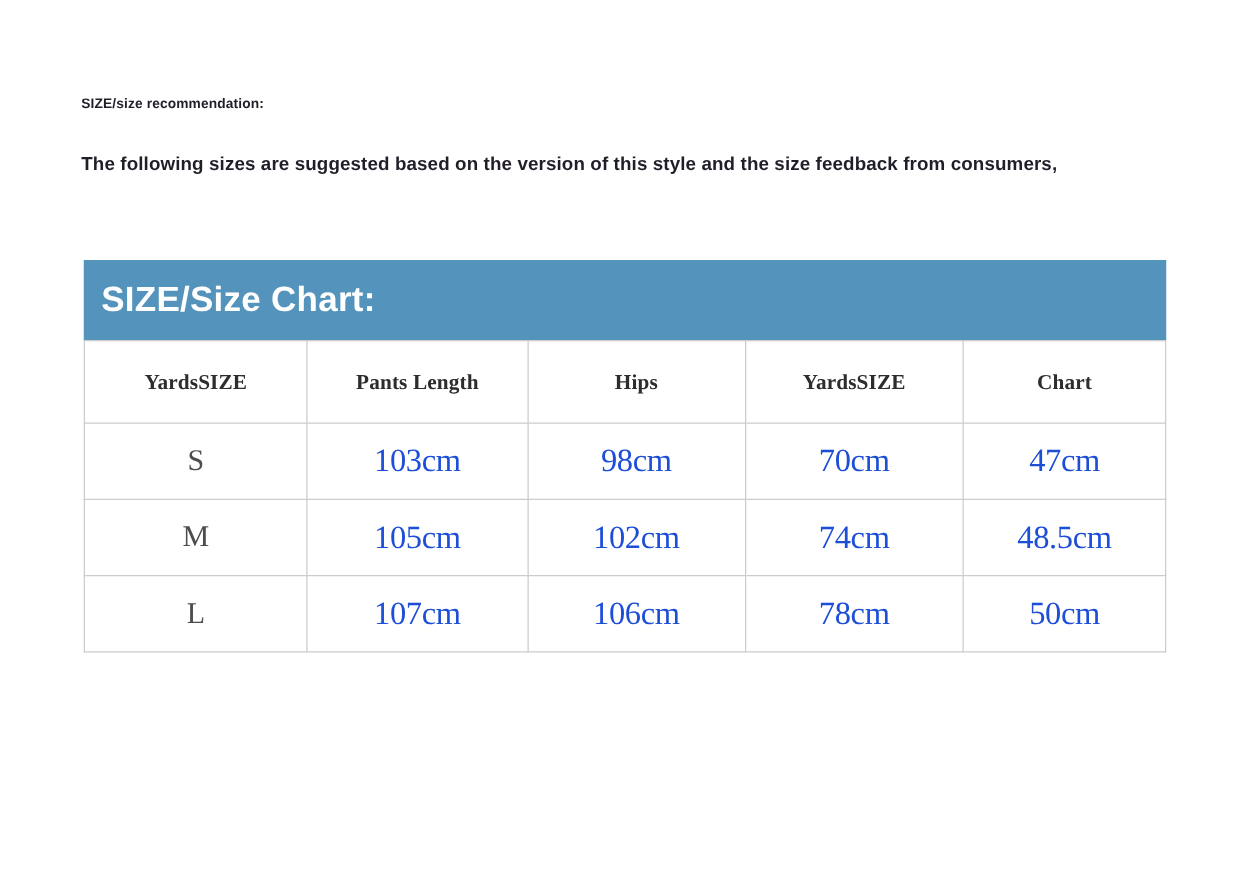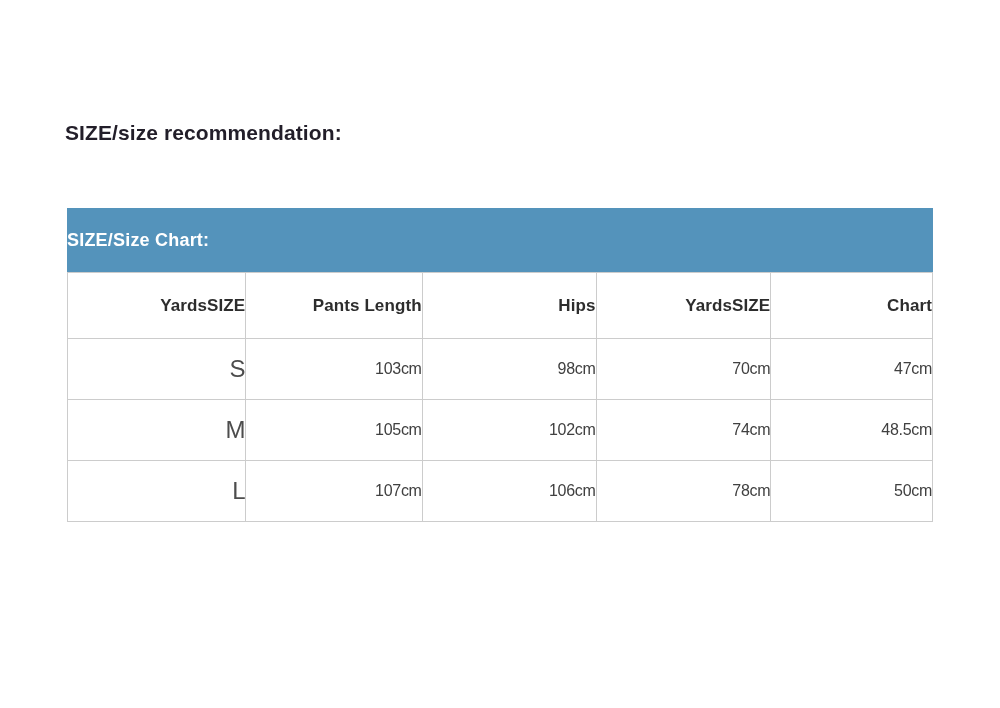--- a/index.html
+++ b/index.html
@@ -9,25 +9,24 @@
     background: #ffffff;
     font-family: "Liberation Sans", sans-serif;
     overflow: hidden;
   }
   .page { position: relative; width: 1000px; height: 708px; background: #ffffff; }
 
   .section-title {
     position: absolute;
     left: 65px;
     top: 77px;
-    font-size: 21px;
+    font-size: 11px;
     font-weight: bold;
     color: #221e29;
     letter-spacing: 0.1px;
-    margin-top: 44px;
   }
 
   .description {
     position: absolute;
     left: 65px;
     top: 122px;
     width: 885px;
     font-size: 15px;
     font-weight: bold;
     color: #221e29;
@@ -38,70 +37,73 @@
   .chart-bar {
     position: absolute;
     left: 67px;
     top: 208px;
     width: 866px;
     height: 64px;
     background: #5493bb;
   }
   .chart-bar-label {
     display: block;
+    padding-left: 14px;
     line-height: 64px;
-    font-size: 18px;
+    font-size: 28px;
     font-weight: bold;
     color: #ffffff;
     letter-spacing: 0.2px;
   }
 
   table.size-table {
     position: absolute;
     left: 67px;
     top: 272px;
     width: 866px;
     border-collapse: collapse;
     table-layout: fixed;
     background: #ffffff;
   }
   .size-table th,
   .size-table td {
     border: 1px solid #cccccc;
-    text-align: right;
+    text-align: center;
     vertical-align: middle;
     background: #ffffff;
+    font-family: Liberation Serif, serif;
   }
   .size-table th {
     height: 66px;
     font-size: 17px;
     font-weight: bold;
     color: #2d2d2d;
     letter-spacing: 0.1px;
   }
   .size-table td {
     height: 61px;
-    font-size: 16px;
+    font-size: 26px;
     font-weight: normal;
-    color: #404040;
+    color: #1d4ed8;
     letter-spacing: -0.3px;
   }
   .size-table td.size-cell {
     font-size: 24px;
     color: #4d4d4d;
   }
 </style>
 </head>
 <body>
 
 <div class="page">
 
   <h3 class="section-title">SIZE/size recommendation:</h3>
 
   <div class="description">
+    <div>The following sizes are suggested based on the version of this style and the size feedback from consumers,</div>
   </div>
 
   <div class="chart-bar">
     <span class="chart-bar-label">SIZE/Size Chart:</span>
   </div>
 
   <table class="size-table">
     <colgroup>
       <col style="width:20.6%">
       <col style="width:20.4%">

